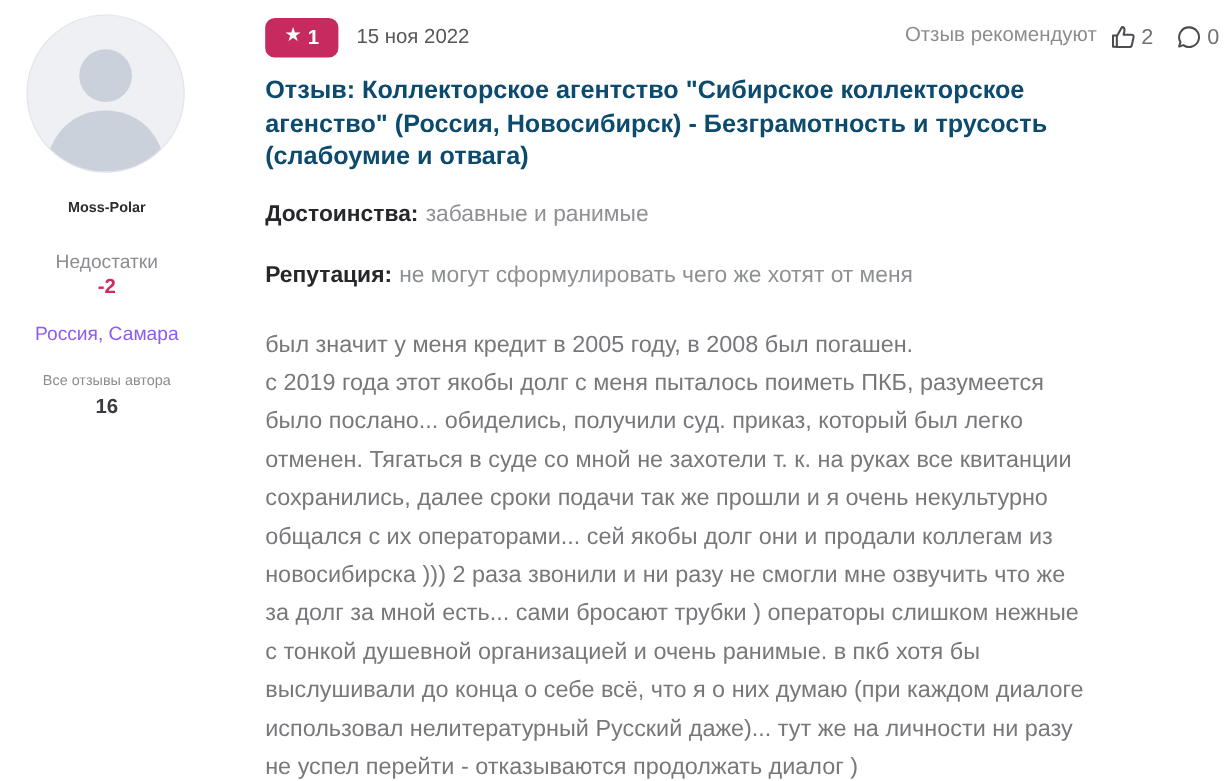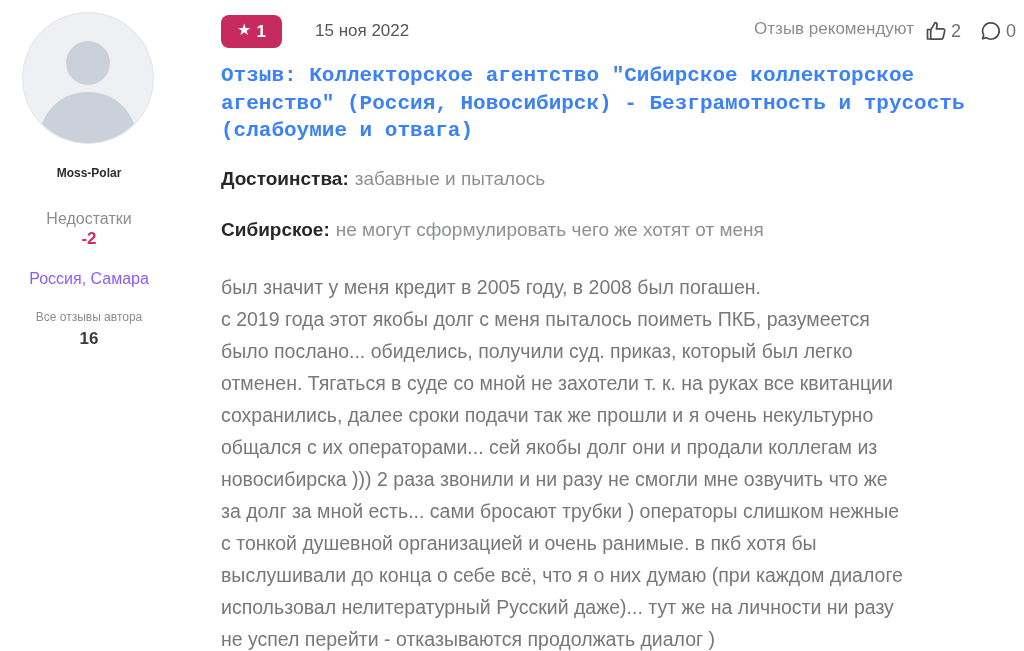--- a/index.html
+++ b/index.html
@@ -33,33 +33,33 @@
   .main { position: absolute; left: 221px; top: 0; width: 795px; }
 
   .head-row { position: absolute; left: 0; top: 14px; width: 795px; height: 34px;
               display: flex; align-items: center; }
   .rating-badge {
     display: inline-flex; align-items: center; justify-content: center; gap: 5px;
     width: 61px; height: 33px; border-radius: 8px; background: #c72a5e; color: #fff;
   }
   .rating-badge .star { font-size: 16px; line-height: 1; position: relative; top: -1px; }
   .rating-badge .num  { font-size: 17px; font-weight: bold; line-height: 1; }
-  .review-date { margin-left: 33px; font-size: 17px; color: #55565a; }
+  .review-date { margin-left: 15px; font-size: 17px; color: #55565a; }
 
   .head-right { margin-left: auto; display: flex; align-items: flex-start; }
   .recommend-label { font-size: 17px; color: #8b8d92; margin-right: 10px; }
   .icon-btn { display: inline-flex; align-items: center; gap: 3px; cursor: pointer; border: none; background: none; }
   .icon-btn + .icon-btn { margin-left: 18px; }
   .icon-btn svg { display: block; }
   .icon-count { font-size: 18px; color: #6f7074; }
 
   .review-title {
     position: absolute; left: 0; top: 62px; width: 795px;
-    font-size: 21px; font-weight: bold; color: #3b82f6;
-    line-height: 27.5px; white-space: pre-line; font-family: Liberation Mono, monospace;
+    font-size: 21px; font-weight: bold; color: #0c4a6e;
+    line-height: 27.5px; white-space: pre-line;
   }
 
   .pc-row { position: absolute; left: 0; width: 795px; font-size: 19px; }
   .pc-row.pros { top: 168px; }
   .pc-row.cons { top: 219px; }
   .pc-label { font-weight: bold; color: #26272b; margin-right: 6px; }
   .pc-value { color: #8e9094; }
 
   .review-body {
     position: absolute; left: 0; top: 271px; width: 795px;
@@ -117,25 +117,25 @@
           <span class="icon-count">0</span>
         </button>
       </span>
     </div>
 
     <h1 class="review-title">Отзыв: Коллекторское агентство "Сибирское коллекторское
 агенство" (Россия, Новосибирск) - Безграмотность и трусость
 (слабоумие и отвага)</h1>
 
     <div class="pc-row pros">
-      <span class="pc-label">Достоинства:</span><span class="pc-value">забавные и пыталось</span>
+      <span class="pc-label">Достоинства:</span><span class="pc-value">забавные и ранимые</span>
     </div>
 
     <div class="pc-row cons">
-      <span class="pc-label">Сибирское:</span><span class="pc-value">не могут сформулировать чего же хотят от меня</span>
+      <span class="pc-label">Репутация:</span><span class="pc-value">не могут сформулировать чего же хотят от меня</span>
     </div>
 
     <div class="review-body">был значит у меня кредит в 2005 году, в 2008 был погашен.
 с 2019 года этот якобы долг с меня пыталось поиметь ПКБ, разумеется
 было послано... обиделись, получили суд. приказ, который был легко
 отменен. Тягаться в суде со мной не захотели т. к. на руках все квитанции
 сохранились, далее сроки подачи так же прошли и я очень некультурно
 общался с их операторами... сей якобы долг они и продали коллегам из
 новосибирска ))) 2 раза звонили и ни разу не смогли мне озвучить что же
 за долг за мной есть... сами бросают трубки ) операторы слишком нежные

